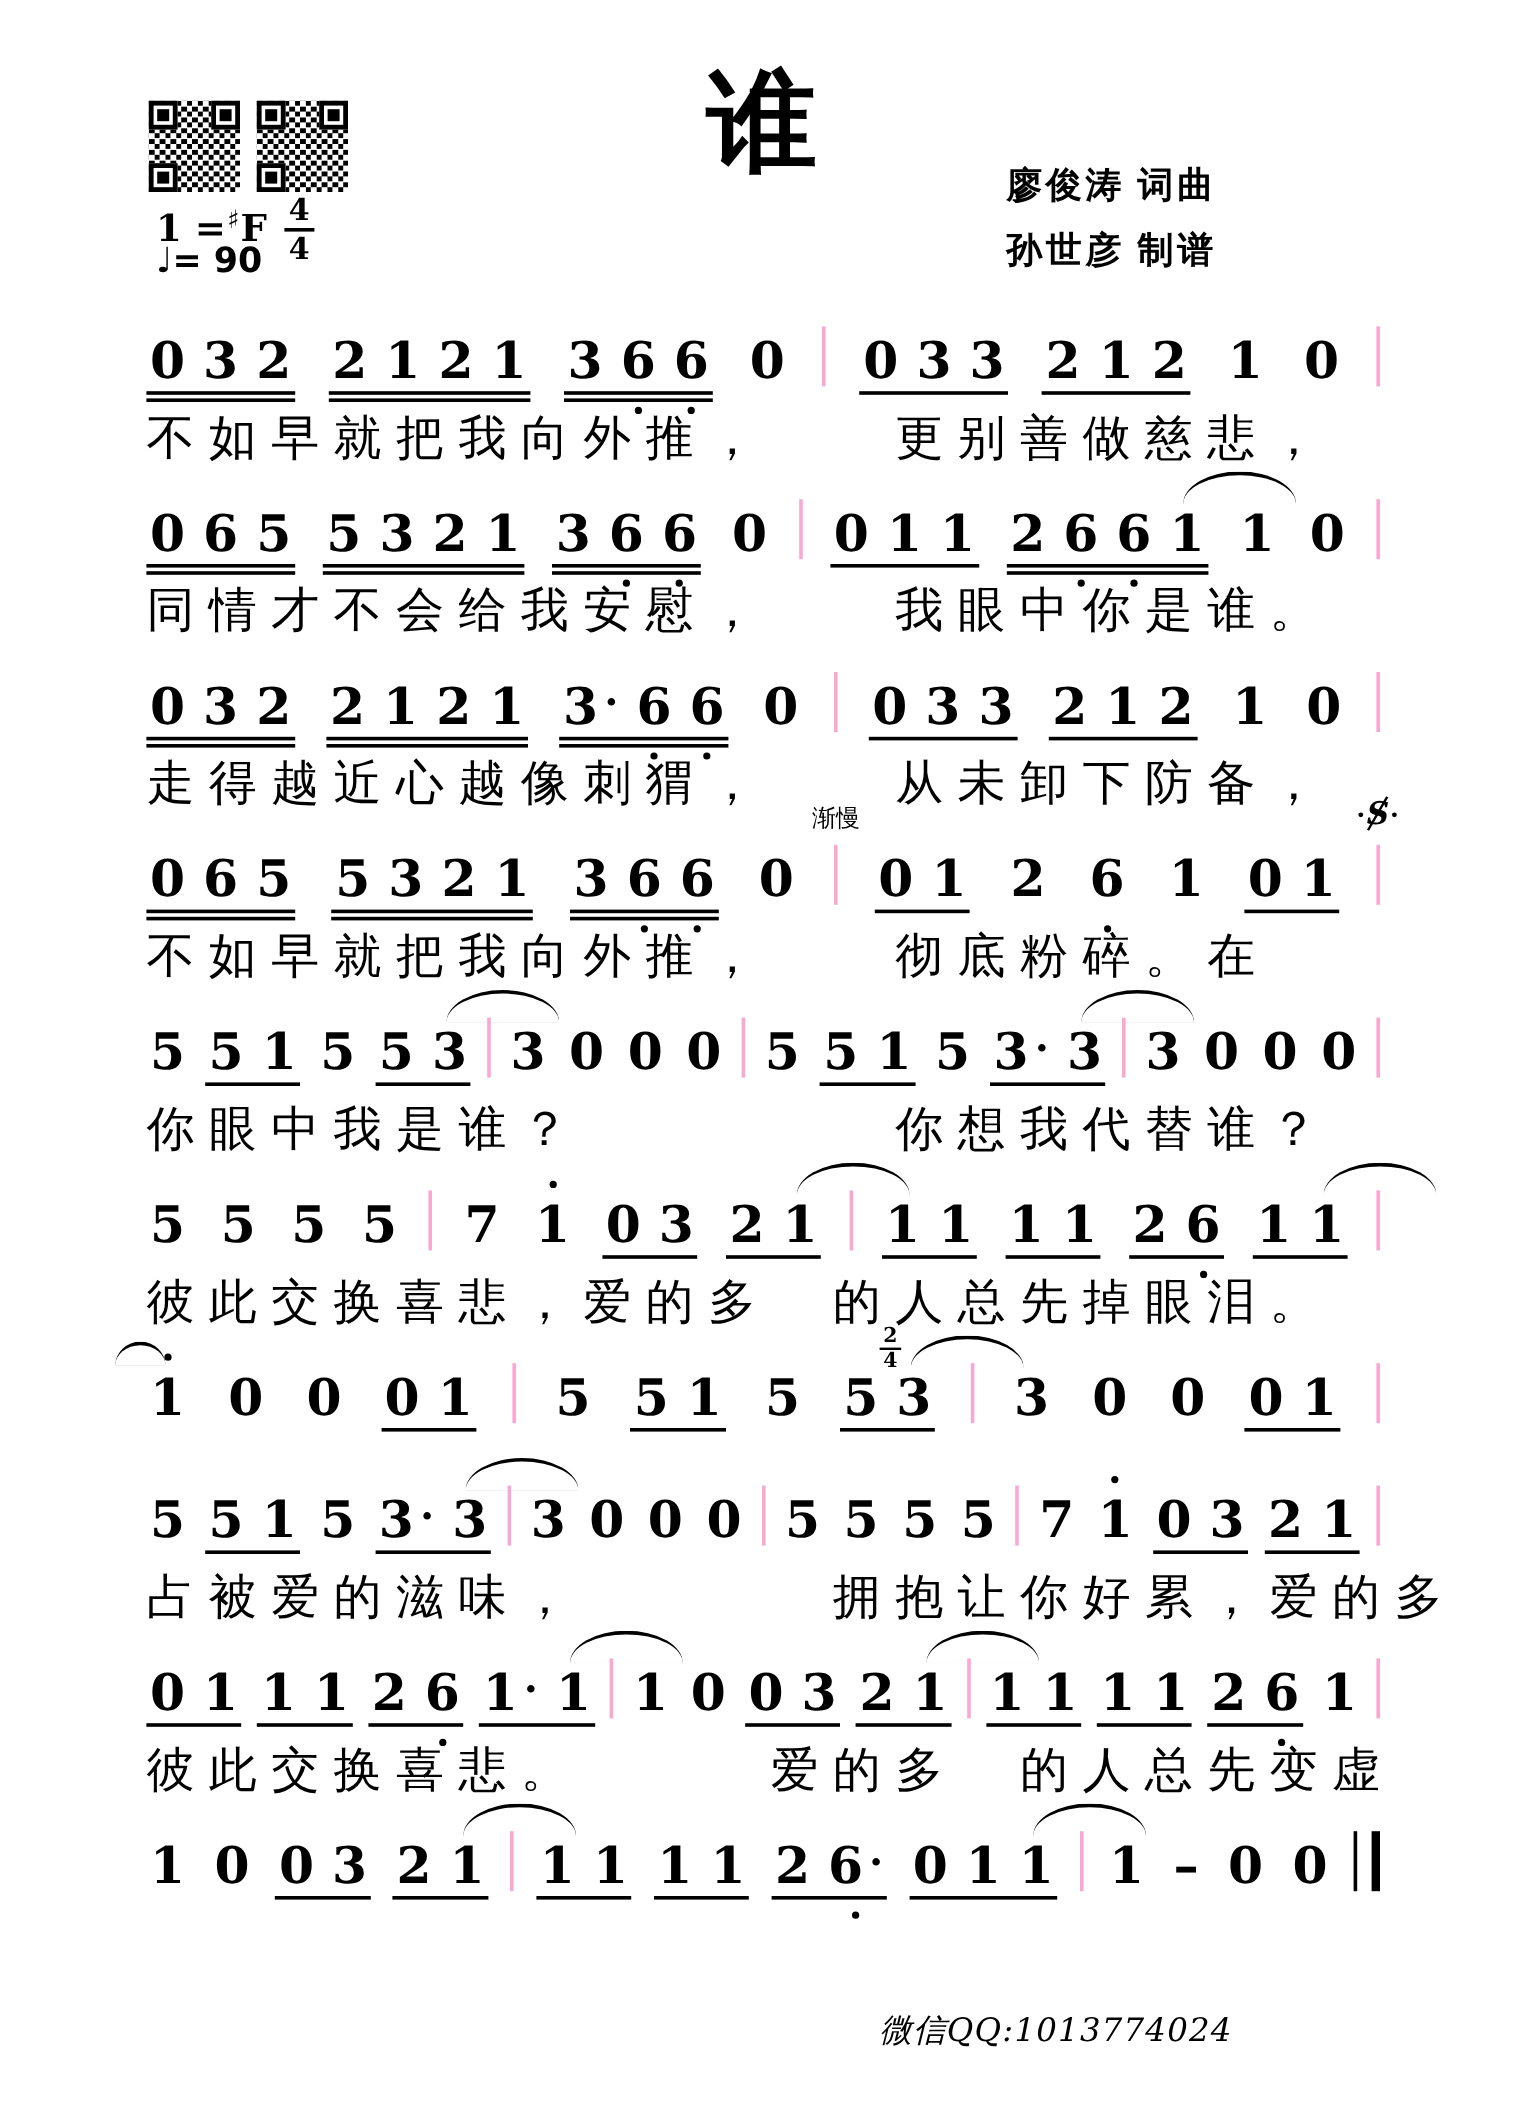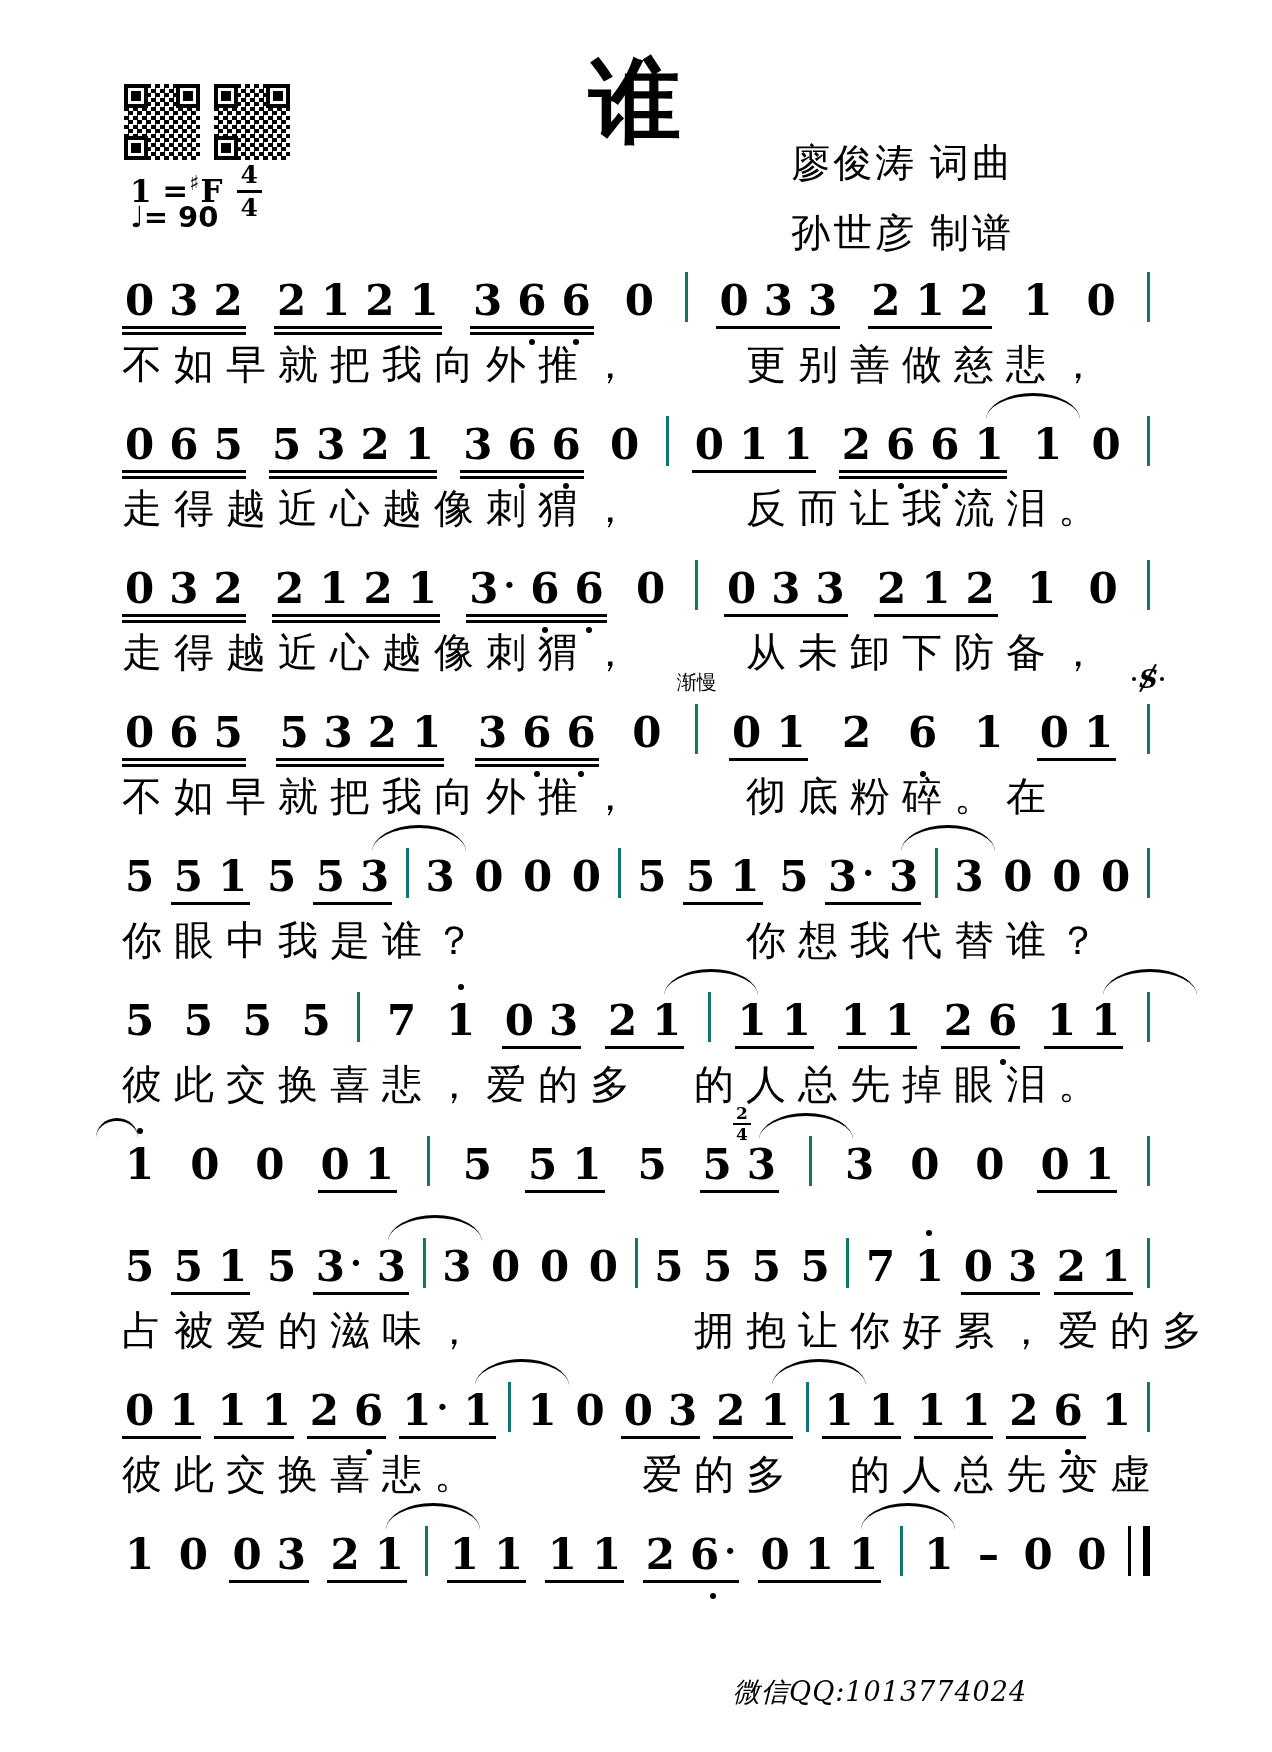--- a/index.html
+++ b/index.html
@@ -13,21 +13,21 @@
   .qr-row{position:absolute;left:124px;top:84px;display:flex;gap:14px;}
   .qr{width:76px;height:76px;position:relative;
       background-image:conic-gradient(#000 0 90deg,#fff 90deg 180deg,#000 180deg 270deg,#fff 270deg 360deg);
       background-size:9px 9px;}
   .qr .fp{position:absolute;width:16px;height:16px;border:4px solid #000;background:#fff;}
   .qr .fp::after{content:"";position:absolute;inset:3px;background:#000;}
   .fp.tl{top:0;left:0}.fp.tr{top:0;right:0}.fp.bl{bottom:0;left:0}
 
   .title{position:absolute;top:56px;left:0;right:0;margin:0;text-align:center;
          font-size:92px;font-weight:bold;line-height:1;letter-spacing:2px;}
-  .credits{position:absolute;right:258px;top:128px;font-size:39px;line-height:1.8;letter-spacing:3px;}
+  .credits{position:absolute;right:258px;top:128px;font-size:30px;line-height:1.8;letter-spacing:3px;font-weight:bold;}
   .keyline{position:absolute;left:130px;top:162px;font-weight:bold;font-size:31px;
            font-family:"DejaVu Serif","DejaVu Sans",serif;display:flex;align-items:center;}
   .keyline .acc{font-size:21px;position:relative;top:-9px;margin:0 1px;}
   .ts-frac{display:inline-flex;flex-direction:column;align-items:center;font-size:25px;
            line-height:1;margin-left:14px;font-weight:bold;}
   .ts-frac .top{border-bottom:3px solid #000;padding:0 4px 3px;}
   .ts-frac .bot{padding-top:2px;}
   .tempo{position:absolute;left:130px;top:200px;font-weight:bold;font-size:29px;
          font-family:"DejaVu Sans","DejaVu Serif",sans-serif;}
 
@@ -44,21 +44,21 @@
   .note.hi .digit::before{content:"";position:absolute;top:-12px;left:50%;transform:translateX(-50%);
       width:6px;height:6px;border-radius:50%;background:#000;}
   .note.hi .digit{position:relative;}
   .note.lo::after{content:"";position:absolute;bottom:-23px;left:50%;transform:translateX(-50%);
       width:6px;height:6px;border-radius:50%;background:#000;}
   .aug{display:inline-block;margin-left:5px;font-size:34px;vertical-align:6px;}
   .tie{position:absolute;top:-31px;left:40%;width:94px;height:24px;border-top:3px solid #000;
        border-radius:50% 50% 0 0 / 100% 100% 0 0;pointer-events:none;}
   .tie-end{position:absolute;top:-26px;right:55%;width:42px;height:17px;border-top:3px solid #000;
        border-radius:50% 50% 0 0 / 100% 100% 0 0;pointer-events:none;}
-  .bar{width:3px;height:50px;background:#0f766e;position:relative;}
+  .bar{width:3px;height:50px;background:#f9a8d4;position:relative;}
   .bar.end{width:12px;background:transparent;border-left:3px solid #000;border-right:7px solid #000;}
   .ann{position:absolute;bottom:calc(100% + 12px);left:50%;transform:translateX(-50%);
        font-size:20px;font-weight:400;font-family:"Liberation Serif",serif;white-space:nowrap;}
   .segno{position:absolute;bottom:calc(100% + 12px);left:-8px;font-size:26px;font-style:italic;
          font-weight:bold;line-height:1;}
   .segno::after{content:"";position:absolute;left:8px;top:-4px;width:2px;height:32px;background:#000;
          transform:rotate(30deg);}
   .segno::before{content:"";position:absolute;width:4px;height:4px;border-radius:50%;background:#000;
          left:-7px;top:11px;box-shadow:28px 0 0 #000;}
   .mts{position:absolute;right:calc(100% - 4px);top:-40px;font-size:17px;line-height:1;
@@ -184,21 +184,21 @@
             <span class="note"><span class="digit">1</span><span class="tie"></span></span>
           </span>
           <span class="g b0">
             <span class="note"><span class="digit">1</span></span>
           </span>
           <span class="g b0">
             <span class="note"><span class="digit">0</span></span>
           </span>
           <span class="bar"></span>
         </div>
-        <div class="lyrics-row">走得越近心越像刺猬，　　反而让我流泪。</div>
+        <div class="lyrics-row">同情才不会给我安慰，　　我眼中你是谁。</div>
       </div>
       <div class="system">
         <div class="notes-row">
           <span class="g b2">
             <span class="note"><span class="digit">0</span></span>
             <span class="note"><span class="digit">3</span></span>
             <span class="note"><span class="digit">2</span></span>
           </span>
           <span class="g b2">
             <span class="note"><span class="digit">2</span></span>

